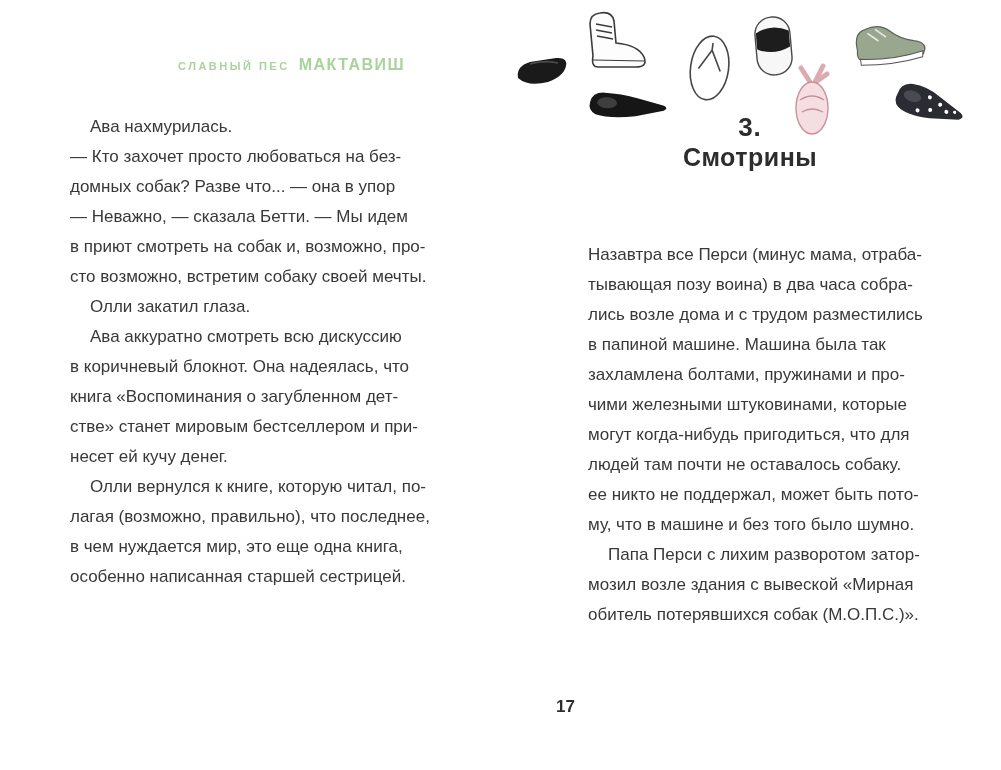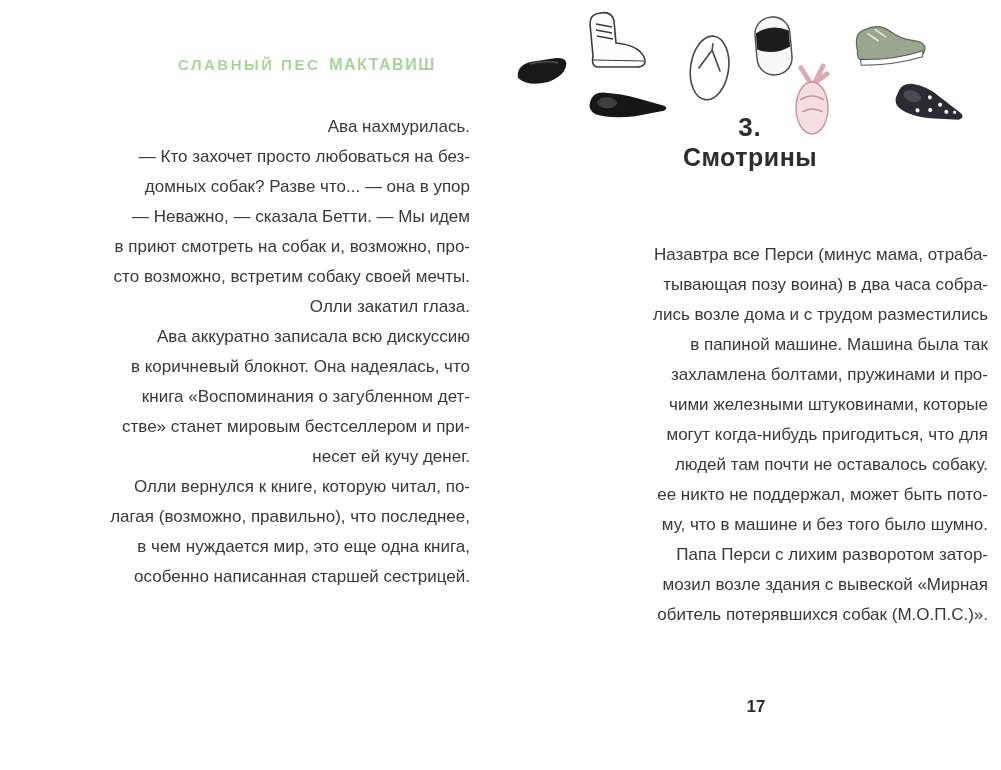--- a/index.html
+++ b/index.html
@@ -10,60 +10,60 @@
     font-family:"Liberation Sans", sans-serif;
     color:#3a3a3a;
     overflow:hidden;
   }
 
   .running-header {
     position:absolute; left:178px; top:56px;
     display:flex; align-items:baseline; gap:9px;
     color:#a8d49c; white-space:nowrap;
   }
-  .rh-series { font-size:15px; font-weight:bold; letter-spacing:2.5px; }
+  .rh-series { font-size:11px; font-weight:bold; letter-spacing:2.5px; }
   .rh-title  { font-size:16px; font-weight:bold; letter-spacing:1.5px; }
 
   .text-col { position:absolute; font-size:17px; line-height:30px; color:#383838; }
   #left-text  { left:70px;  top:112px; width:400px; }
   #right-text { left:588px; top:240px; width:400px; }
-  .line { white-space:nowrap; height:30px;text-align:right; }
+  .line { white-space:nowrap; height:30px; }
   .line.indent { padding-left:20px; }
 
   .chapter {
     position:absolute; left:665px; top:112px; width:170px;
     text-align:center; color:#2d2d2d; font-weight:bold;
   }
   .chapter-number { font-size:26px; line-height:30px; letter-spacing:1px; }
   .chapter-title  { font-size:25px; line-height:30px; letter-spacing:0.5px; }
 
   .page-number {
     position:absolute; left:556px; top:697px; width:400px;
-    text-align:center; font-size:17px; font-weight:bold; color:#2d2d2d;
+    text-align:left; font-size:17px; font-weight:bold; color:#2d2d2d;
   }
 
   .shoes { position:absolute; left:490px; top:2px; width:500px; height:150px; }
 </style>
 </head>
 <body>
 
 <div class="running-header">
   <span class="rh-series">СЛАВНЫЙ ПЕС</span>
   <span class="rh-title">МАКТАВИШ</span>
 </div>
 
 <div class="text-col" id="left-text">
     <div class="line indent">Ава нахмурилась.</div>
     <div class="line">— Кто захочет просто любоваться на без-</div>
     <div class="line">домных собак? Разве что... — она в упор</div>
     <div class="line">— Неважно, — сказала Бетти. — Мы идем</div>
     <div class="line">в приют смотреть на собак и, возможно, про-</div>
     <div class="line">сто возможно, встретим собаку своей мечты.</div>
     <div class="line indent">Олли закатил глаза.</div>
-    <div class="line indent">Ава аккуратно записала всю дискуссию</div>
+    <div class="line indent">Ава аккуратно смотреть всю дискуссию</div>
     <div class="line">в коричневый блокнот. Она надеялась, что</div>
     <div class="line">книга «Воспоминания о загубленном дет-</div>
     <div class="line">стве» станет мировым бестселлером и при-</div>
     <div class="line">несет ей кучу денег.</div>
     <div class="line indent">Олли вернулся к книге, которую читал, по-</div>
     <div class="line">лагая (возможно, правильно), что последнее,</div>
     <div class="line">в чем нуждается мир, это еще одна книга,</div>
     <div class="line">особенно написанная старшей сестрицей.</div>
   </div>
 

